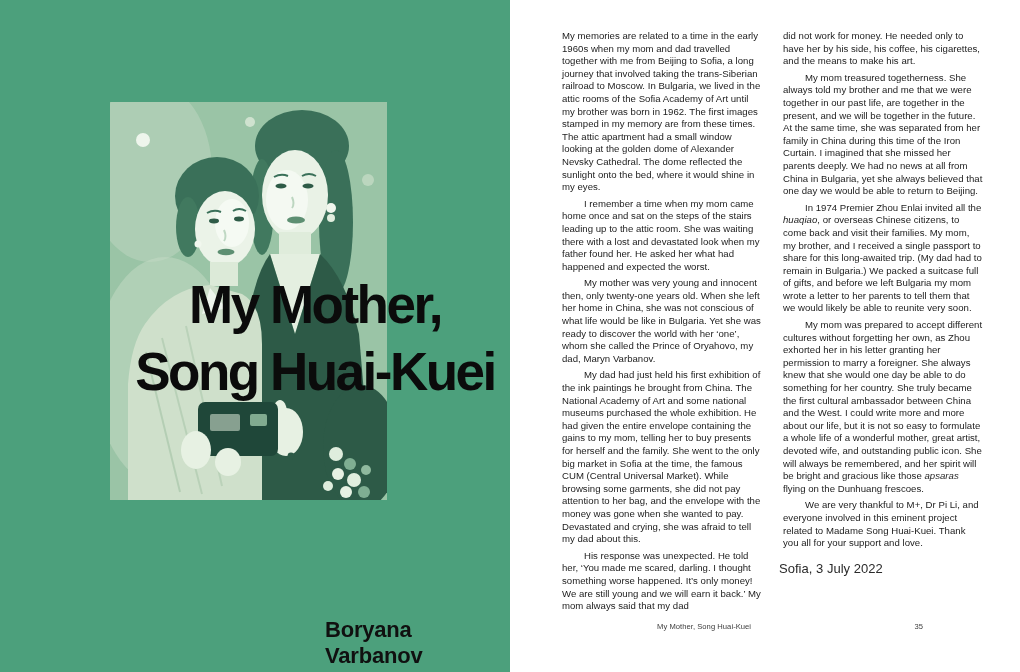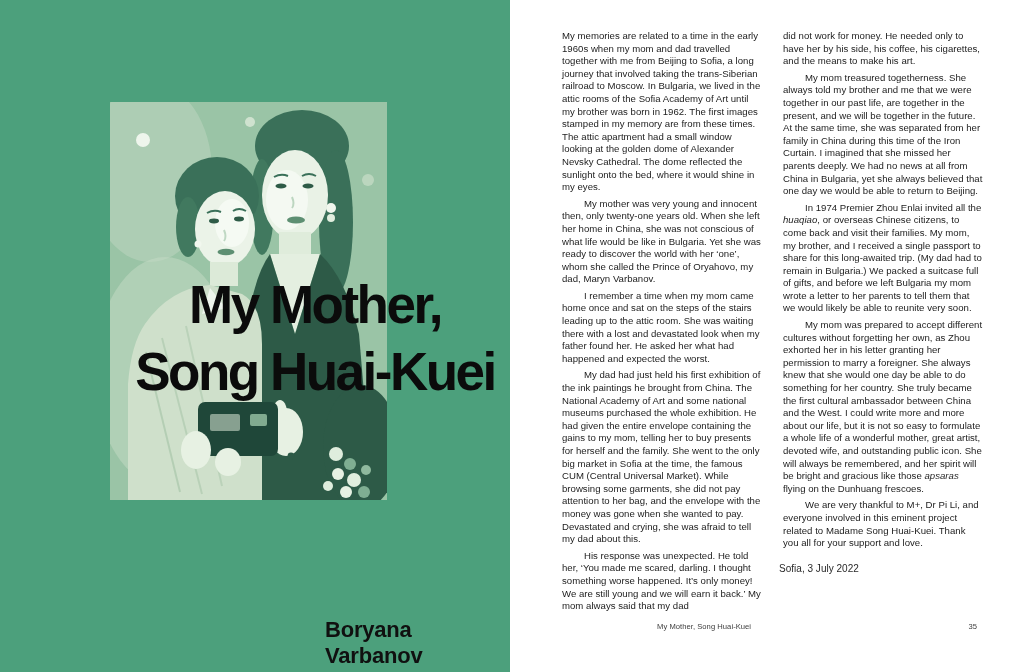--- a/index.html
+++ b/index.html
@@ -26,23 +26,23 @@
     font-size:22px;font-weight:bold;letter-spacing:-0.2px;color:#101010;margin-top:24px;
   }
   .article{
     position:absolute;left:558px;top:26px;display:flex;gap:13px;
     color:#1C1C1C;
   }
   .colm{width:208px;font-size:9.6px;line-height:12.6px;letter-spacing:0.02px;}
   .colm p{margin:4px;text-indent:22px;}
   .colm p.noindent{text-indent:0;}
   .colm em{}
-  .dateline{margin-top:13px;font-size:10px;color:#2A2A2A;}
+  .dateline{margin-top:13px;font-size:13px;color:#2A2A2A;}
   .footer{
-    position:absolute;left:657px;top:622px;width:320px;
+    position:absolute;left:657px;top:622px;width:266px;
     display:flex;justify-content:space-between;
     font-size:7.6px;color:#3C3C3C;letter-spacing:0.05px;
   }
 </style>
 </head>
 <body>
 
 <div class="spread">
 
   <div class="left-page">
@@ -125,22 +125,22 @@
       <div>My Mother,</div>
       <div>Song Huai-Kuei</div>
     </div>
 
     <div class="author">Boryana Varbanov</div>
   </div>
 
   <div class="article">
     <div class="colm">
         <p class="noindent"><span>My memories are related to a time in the early 1960s when my mom and dad travelled together with me from Beijing to Sofia, a long journey that involved taking the trans-Siberian railroad to Moscow. In Bulgaria, we lived in the attic rooms of the Sofia Academy of Art until my brother was born in 1962. The first images stamped in my memory are from these times. The attic apartment had a small window looking at the golden dome of Alexander Nevsky Cathedral. The dome reflected the sunlight onto the bed, where it would shine in my eyes.</span></p>
+        <p><span>I remember a time when my mom came home once and sat on the steps of the stairs leading up to the attic room. She was waiting there with a lost and devastated look when my father found her. He asked her what had happened and expected the worst.</span></p>
         <p><span>My mother was very young and innocent then, only twenty-one years old. When she left her home in China, she was not conscious of what life would be like in Bulgaria. Yet she was ready to discover the world with her ‘one’, whom she called the Prince of Oryahovo, my dad, Maryn Varbanov.</span></p>
-        <p><span>I remember a time when my mom came home once and sat on the steps of the stairs leading up to the attic room. She was waiting there with a lost and devastated look when my father found her. He asked her what had happened and expected the worst.</span></p>
         <p><span>My dad had just held his first exhibition of the ink paintings he brought from China. The National Academy of Art and some national museums purchased the whole exhibition. He had given the entire envelope containing the gains to my mom, telling her to buy presents for herself and the family. She went to the only big market in Sofia at the time, the famous CUM (Central Universal Market). While browsing some garments, she did not pay attention to her bag, and the envelope with the money was gone when she wanted to pay. Devastated and crying, she was afraid to tell my dad about this.</span></p>
         <p><span>His response was unexpected. He told her, ‘You made me scared, darling. I thought something worse happened. It’s only money! We are still young and we will earn it back.’ My mom always said that my dad</span></p>
       </div>
     <div class="colm">
         <p class="noindent"><span>did not work for money. He needed only to have her by his side, his coffee, his cigarettes, and the means to make his art.</span></p>
         <p><span>My mom treasured togetherness. She always told my brother and me that we were together in our past life, are together in the present, and we will be together in the future. At the same time, she was separated from her family in China during this time of the Iron Curtain. I imagined that she missed her parents deeply. We had no news at all from China in Bulgaria, yet she always believed that one day we would be able to return to Beijing.</span></p>
         <p><span>In 1974 Premier Zhou Enlai invited all the </span><em>huaqiao</em><span>, or overseas Chinese citizens, to come back and visit their families. My mom, my brother, and I received a single passport to share for this long-awaited trip. (My dad had to remain in Bulgaria.) We packed a suitcase full of gifts, and before we left Bulgaria my mom wrote a letter to her parents to tell them that we would likely be able to reunite very soon.</span></p>
         <p><span>My mom was prepared to accept different cultures without forgetting her own, as Zhou exhorted her in his letter granting her permission to marry a foreigner. She always knew that she would one day be able to do something for her country. She truly became the first cultural ambassador between China and the West. I could write more and more about our life, but it is not so easy to formulate a whole life of a wonderful mother, great artist, devoted wife, and outstanding public icon. She will always be remembered, and her spirit will be bright and gracious like those </span><em>apsaras</em><span> flying on the Dunhuang frescoes.</span></p>
         <p><span>We are very thankful to M+, Dr Pi Li, and everyone involved in this eminent project related to Madame Song Huai-Kuei. Thank you all for your support and love.</span></p>
         <div class="dateline">Sofia, 3 July 2022</div>

